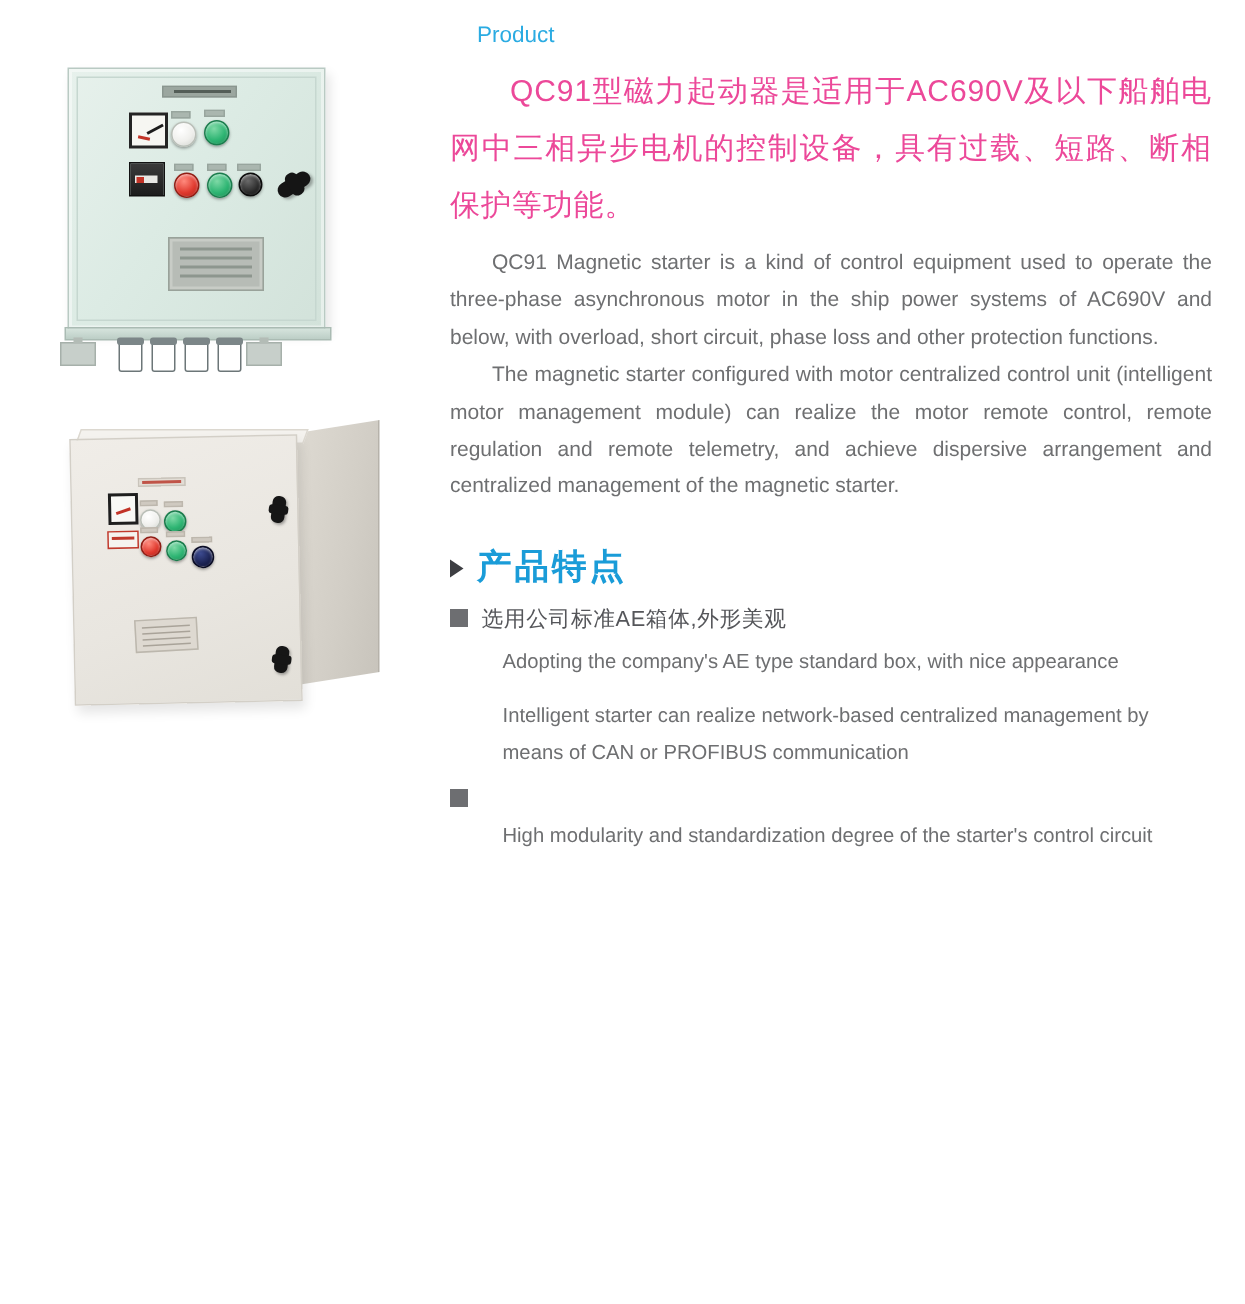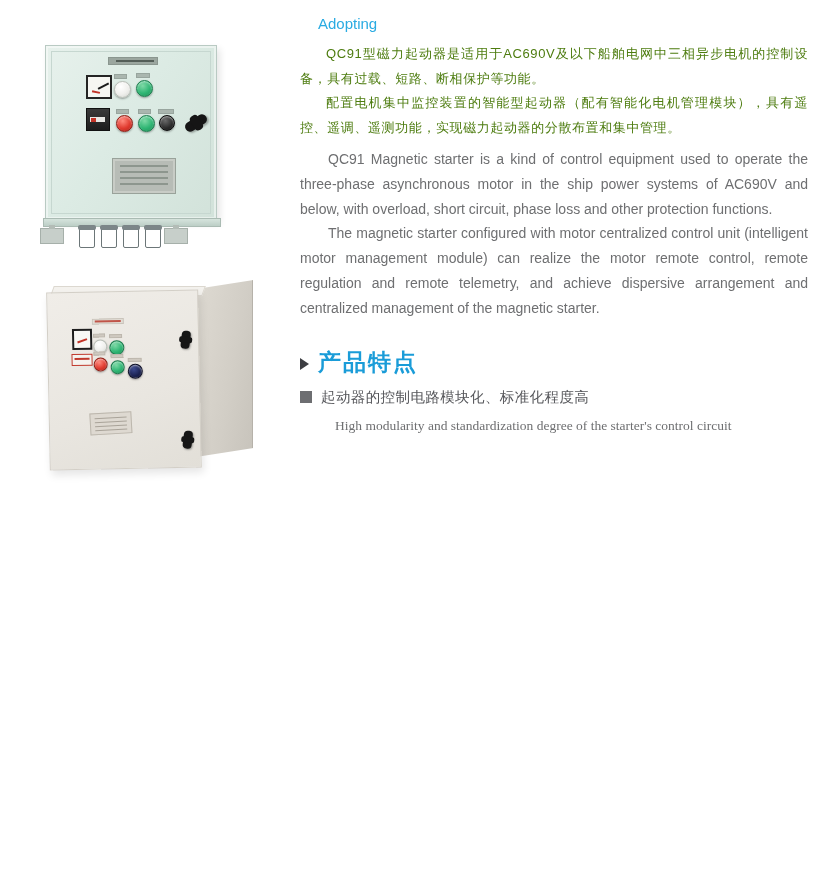--- a/index.html
+++ b/index.html
@@ -10,25 +10,25 @@
   }
   .abs{position:absolute;}
 
   
   .right-col{position:absolute;left:300px;top:12px;width:508px;}
   .section-head{display:flex;align-items:flex-start;gap:9px;}
   .tri{width:0;height:0;border-left:9px solid #3d3e42;border-top:6px solid transparent;
        border-bottom:6px solid transparent;margin-top:9px;flex:0 0 auto;}
   .cn-title{margin:0;font-size:23px;font-weight:bold;color:#1a9cd8;letter-spacing:2px;line-height:1.2;}
   .subtitle{margin:3px 0 10px 18px;font-size:15px;color:#2aabe2;}
-  .cn-para{margin:0;font-size:13px;line-height:1.9;color:#4d7c0f;text-align:justify;
+  .cn-para{margin:0;font-size:20px;line-height:1.9;color:#ec4899;text-align:justify;
            text-indent:2em;letter-spacing:0.6px;}
   .en-block{margin-top:6px;}
   .en-para{margin:0;font-size:14px;line-height:1.78;color:#6e6f71;text-align:justify;text-indent:2em;}
-  .features{margin-top:28px;font-family:Liberation Serif, serif;}
+  .features{margin-top:28px;}
   .feat{margin-top:11px;}
   .feat-cn{display:flex;align-items:center;gap:9px;font-size:14.5px;color:#55565a;letter-spacing:0.4px;}
   .sq{width:12px;height:12px;background:#6d6e71;flex:0 0 auto;}
   .feat-en{margin:7px 0 0 35px;font-size:13.5px;line-height:1.85;color:#6e6f71;width:445px;}
 
   
   .photo1{left:45px;top:45px;width:175px;height:205px;}
   .cab1{position:absolute;left:0;top:0;width:170px;height:173px;
         background:linear-gradient(125deg,#e7f1ec 0%,#dcebe4 45%,#d2e2da 100%);
         border:1px solid #b9cac3;
@@ -169,43 +169,49 @@
       <i style="top:8px;"></i>
       <i style="top:12px;"></i>
       <i style="top:16px;"></i>
     </div>
   </div>
 </div>
 
 <div class="right-col">
 
   <div class="section">
-    <div class="subtitle">Adopting</div>
+    <div class="subtitle">Product</div>
 
     <p class="cn-para">QC91型磁力起动器是适用于AC690V及以下船舶电网中三相异步电机的控制设备，具有过载、短路、断相保护等功能。</p>
-    <p class="cn-para">配置电机集中监控装置的智能型起动器（配有智能化电机管理模块），具有遥控、遥调、遥测功能，实现磁力起动器的分散布置和集中管理。</p>
 
     <div class="en-block">
       <p class="en-para">QC91 Magnetic starter is a kind of control equipment used to operate the three-phase asynchronous motor in the ship power systems of AC690V and below, with overload, short circuit, phase loss and other protection functions.</p>
       <p class="en-para">The magnetic starter configured with motor centralized control unit (intelligent motor management module) can realize the motor remote control, remote regulation and remote telemetry, and achieve dispersive arrangement and centralized management of the magnetic starter.</p>
     </div>
   </div>
 
   <div class="features">
     <div class="section-head">
       <span class="tri"></span>
       <h2 class="cn-title">产品特点</h2>
     </div>
 
-
-    <div class="feat">
-    </div>
-
     <div class="feat">
       <div class="feat-cn">
         <span class="sq"></span>
-        <span>起动器的控制电路模块化、标准化程度高</span>
+        <span>选用公司标准AE箱体,外形美观</span>
+      </div>
+      <div class="feat-en">Adopting the company's AE type standard box, with nice appearance</div>
+    </div>
+
+    <div class="feat">
+      <div class="feat-en">Intelligent starter can realize network-based centralized management by means of CAN or PROFIBUS communication</div>
+    </div>
+
+    <div class="feat">
+      <div class="feat-cn">
+        <span class="sq"></span>
       </div>
       <div class="feat-en">High modularity and standardization degree of the starter's control circuit</div>
     </div>
   </div>
 
 </div>
 
 </body></html>

